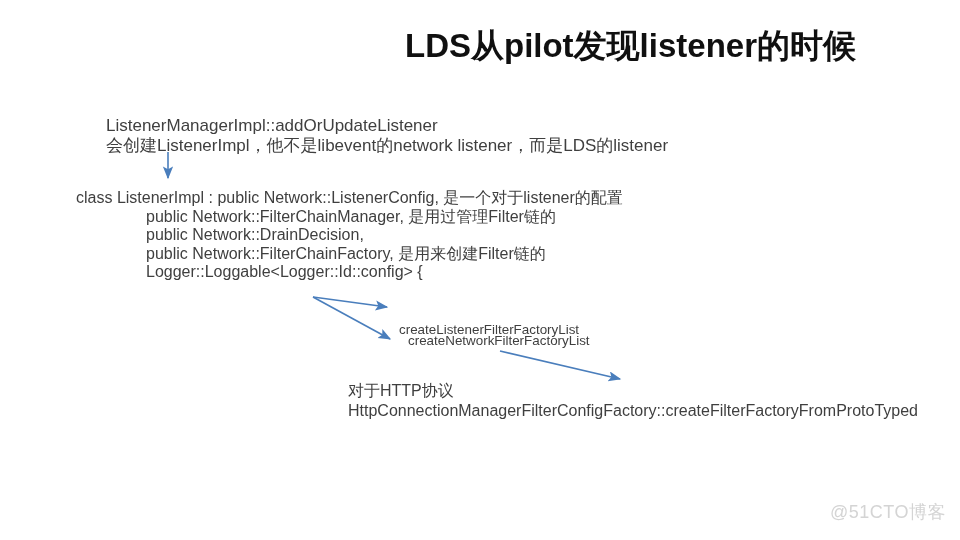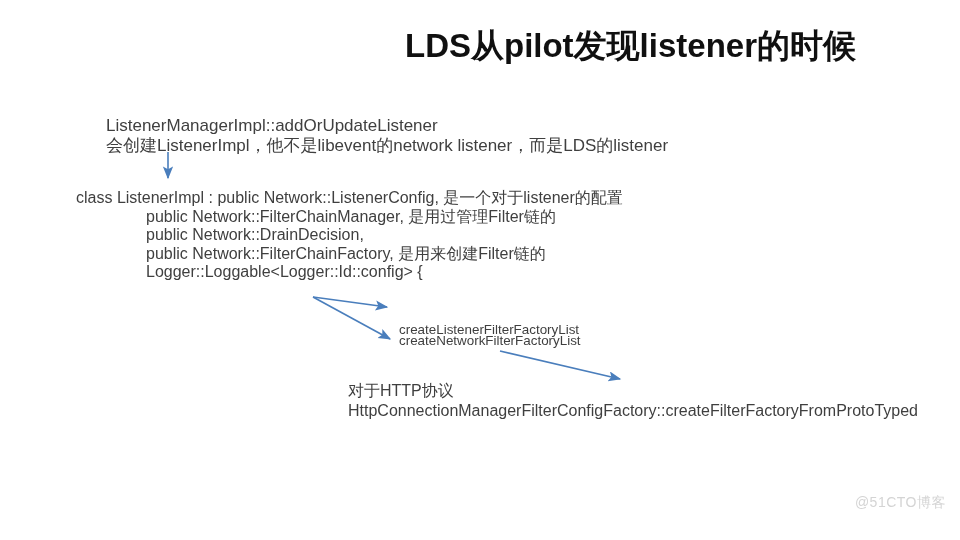--- a/index.html
+++ b/index.html
@@ -72,38 +72,38 @@
 
   
   .callout-label {
     position: absolute;
     color: #3f3f3f;
     font-size: 13.4px;
     line-height: 16px;
     white-space: nowrap;
   }
   #label-listener-factory { left: 399px; top: 302px; margin-top: 20px; }
-  #label-network-factory  { left: 399px; top: 333px; }
+  #label-network-factory  { left: 408px; top: 333px; }
 
   
   #arrow-layer {
     position: absolute;
     left: 0;
     top: 0;
     width: 960px;
     height: 540px;
     pointer-events: none;
   }
 
   
   .watermark {
     position: absolute;
     right: 14px;
-    bottom: 28px;
-    font-size: 14px;
+    bottom: 16px;
+    font-size: 18px;
     color: #d4d4d4;
     letter-spacing: 0.5px;
     white-space: nowrap;
     margin-top: 23px;
   }
 </style>
 </head>
 <body>
 
 <div id="slide">

